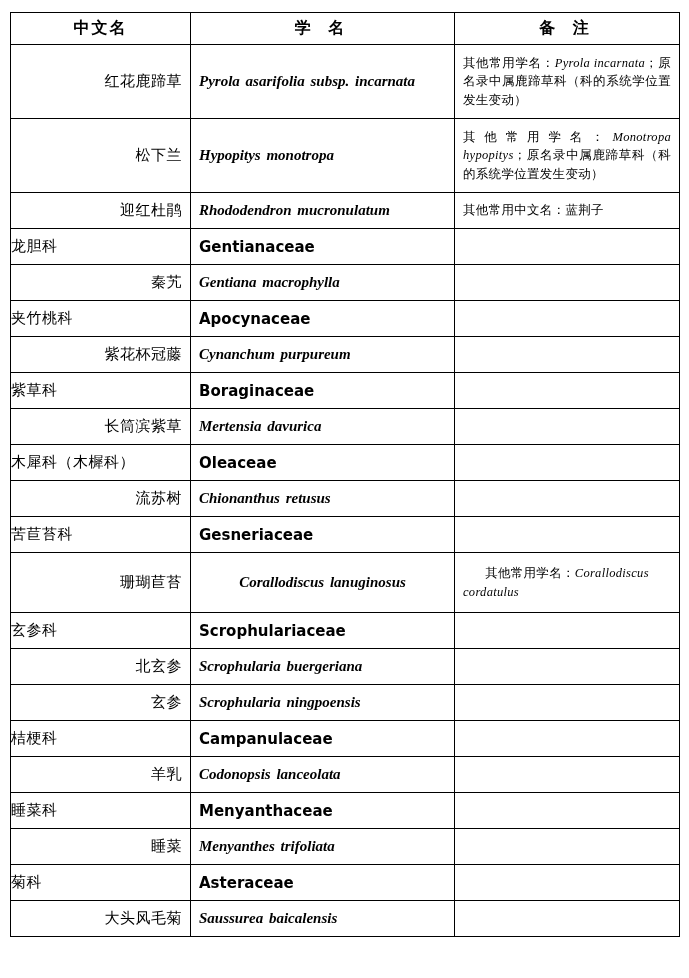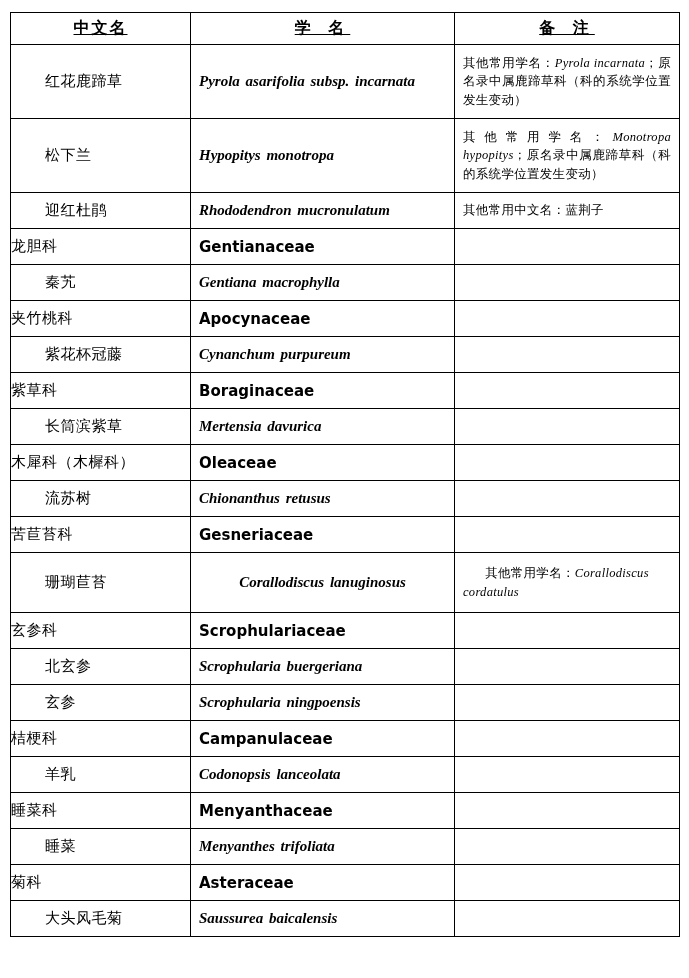--- a/index.html
+++ b/index.html
@@ -37,40 +37,39 @@
     vertical-align: middle;
     padding: 5px 8px;
     box-sizing: border-box;
   }
   thead th {
     font-weight: bold;
     font-size: 16px;
     font-family: "DejaVu Sans", "Liberation Sans", sans-serif;
     padding: 7px 4px;
     letter-spacing: 1px;
-    text-decoration: underline;
   }
   thead th.h-cn { letter-spacing: 2px; }
   thead th.h-sci { letter-spacing: 6px; margin-top: 25px; }
   thead th.h-note { letter-spacing: 6px; margin-left: 20px; }
 
   
   td.cn {
     text-align: center;
     font-size: 15px;
     font-family: "DejaVu Sans", "Liberation Sans", sans-serif;
     letter-spacing: 0.5px;
   }
   td.cn.family {
     text-align: left;
     font-weight: normal;
     padding-left: 0;
   }
   td.cn.species {
-    text-align: left;
+    text-align: right;
     padding-left: 34px;
   }
 
   
   td.sci {
     font-size: 15px;
     font-family: "Liberation Serif", serif;
     font-style: italic;
     text-align: left;
     padding-left: 10px;

